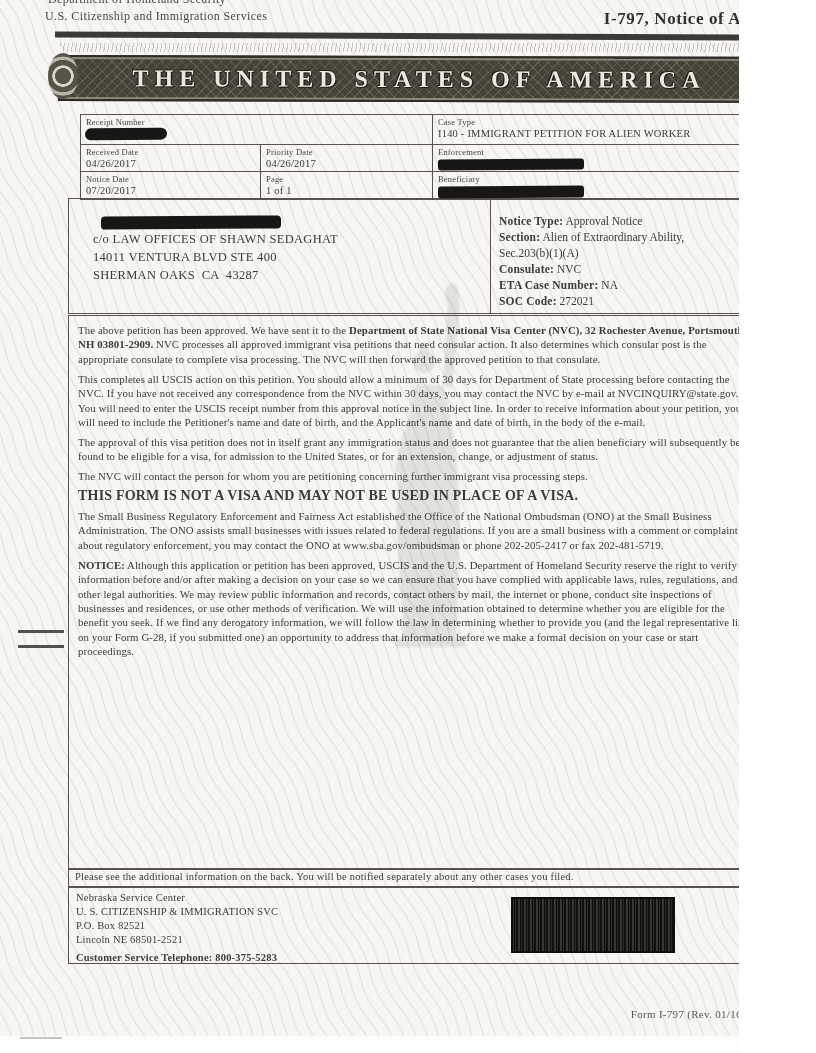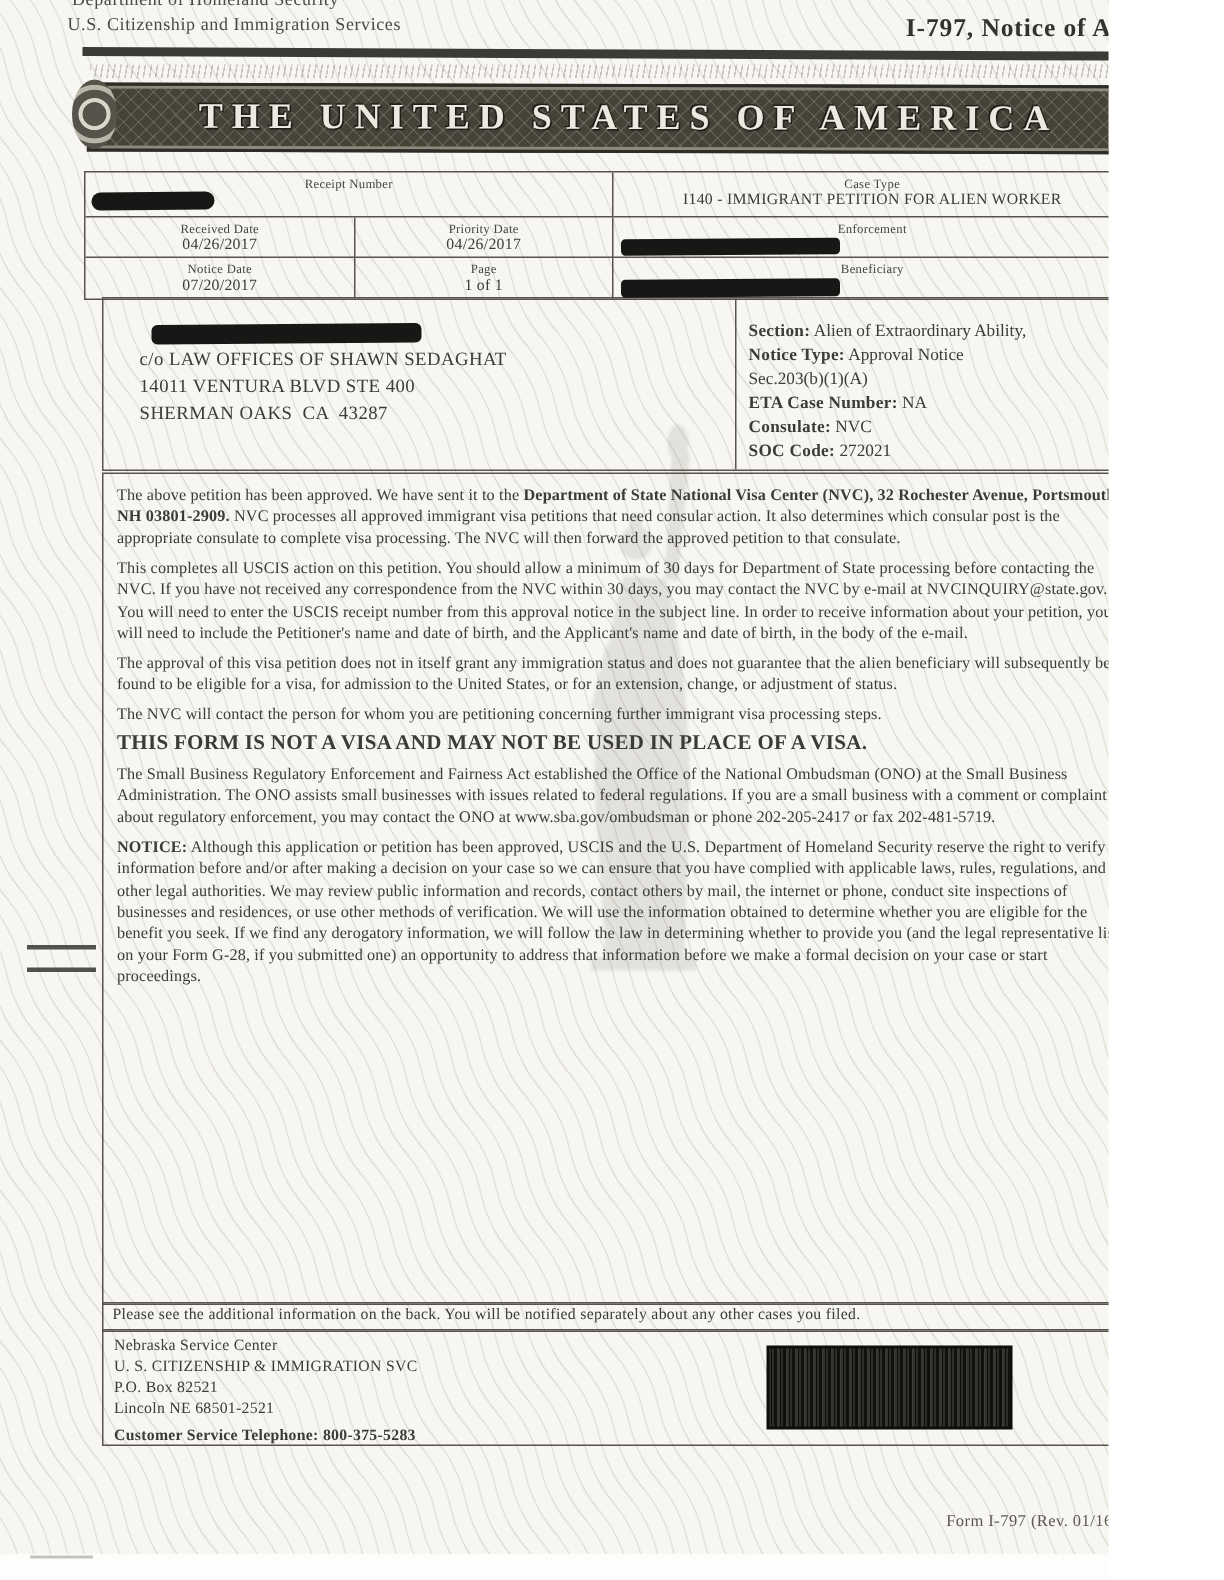--- a/index.html
+++ b/index.html
@@ -29,22 +29,22 @@
     border:2px solid #2d2c27;box-shadow:inset 0 0 0 2px #8d897c;
     display:flex;align-items:center;justify-content:center;transform:rotate(.15deg);}
   .banner-text{font-size:24px;font-weight:bold;letter-spacing:6px;color:#ece9df;white-space:nowrap;
     text-shadow:1px 1px 0 #1f1e1a,-1px -1px 0 #1f1e1a,0 0 2px #14130f;}
   .rosette{position:absolute;width:30px;height:46px;top:-4px;border-radius:50%;
     background:radial-gradient(circle at 50% 50%, #56534a 0 28%, #d9d6ca 30% 38%, #56534a 40% 58%, #b9b6a9 60% 70%, #56534a 72% 100%);}
   .rosette.left{left:-12px;} .rosette.right{right:-12px;}
 
   
   .bx{position:absolute;border:1px solid #56544d;background:transparent;}
-  .case-table{left:56px;top:114px;width:697px;height:84px;display:grid;
-    grid-template-columns:180px 172px 345px;grid-template-rows:30px 27px 27px;text-align:center;}
+  .case-table{left:80px;top:114px;width:697px;height:84px;display:grid;
+    grid-template-columns:180px 172px 345px;grid-template-rows:30px 27px 27px;}
   .cell{border-right:1px solid #56544d;border-bottom:1px solid #56544d;padding:2px 5px 0 5px;position:relative;overflow:visible;}
   .cell.last{border-right:none;} .cell.bottom{border-bottom:none;}
   .cell .lab{font-size:8.5px;color:#454440;letter-spacing:.2px;display:block;}
   .cell .val{font-size:10.5px;color:#3c3b36;letter-spacing:.2px;display:block;margin-top:1px;}
   .span2{grid-column:1 / span 2;}
 
   .redact{position:absolute;background:#181715;z-index:2;}
   .redact.receipt{left:4px;top:13px;width:82px;height:12px;border-radius:6px;transform:rotate(-.6deg);}
   .redact.petitioner{left:5px;top:14px;width:146px;height:11px;border-radius:3px;transform:rotate(-.4deg);}
   .redact.beneficiary{left:5px;top:14px;width:146px;height:12px;border-radius:3px;transform:rotate(-.4deg);}
@@ -161,25 +161,25 @@
 
     <div class="bx addr-box">
       <div class="addr-divider"></div>
       <span class="redact name"></span>
       <div class="addr-lines">
         <div>c/o LAW OFFICES OF SHAWN SEDAGHAT</div>
         <div>14011 VENTURA BLVD STE 400</div>
         <div>SHERMAN OAKS  CA  43287</div>
       </div>
       <div class="notice-panel">
+        <div><b>Notice Type:</b><span> Approval Notice</span></div>
         <div><b>Section:</b><span> Alien of Extraordinary Ability,</span></div>
-        <div><b>Notice Type:</b><span> Approval Notice</span></div>
         <div><span>Sec.203(b)(1)(A)</span></div>
+        <div><b>Consulate:</b><span> NVC</span></div>
         <div><b>ETA Case Number:</b><span> NA</span></div>
-        <div><b>Consulate:</b><span> NVC</span></div>
         <div><b>SOC Code:</b><span> 272021</span></div>
       </div>
     </div>
 
     <div class="bx body-box">
       <div class="body-inner">
         <p><span>The above petition has been approved. We have sent it to the </span><b>Department of State National Visa Center (NVC), 32 Rochester Avenue, Portsmouth, NH 03801-2909.</b><span> NVC processes all approved immigrant visa petitions that need consular action. It also determines which consular post is the appropriate consulate to complete visa processing. The NVC will then forward the approved petition to that consulate.</span></p>
         <p>This completes all USCIS action on this petition. You should allow a minimum of 30 days for Department of State processing before contacting the NVC. If you have not received any correspondence from the NVC within 30 days, you may contact the NVC by e-mail at NVCINQUIRY@state.gov. You will need to enter the USCIS receipt number from this approval notice in the subject line. In order to receive information about your petition, you will need to include the Petitioner's name and date of birth, and the Applicant's name and date of birth, in the body of the e-mail.</p>
         <p>The approval of this visa petition does not in itself grant any immigration status and does not guarantee that the alien beneficiary will subsequently be found to be eligible for a visa, for admission to the United States, or for an extension, change, or adjustment of status.</p>
         <p>The NVC will contact the person for whom you are petitioning concerning further immigrant visa processing steps.</p>

